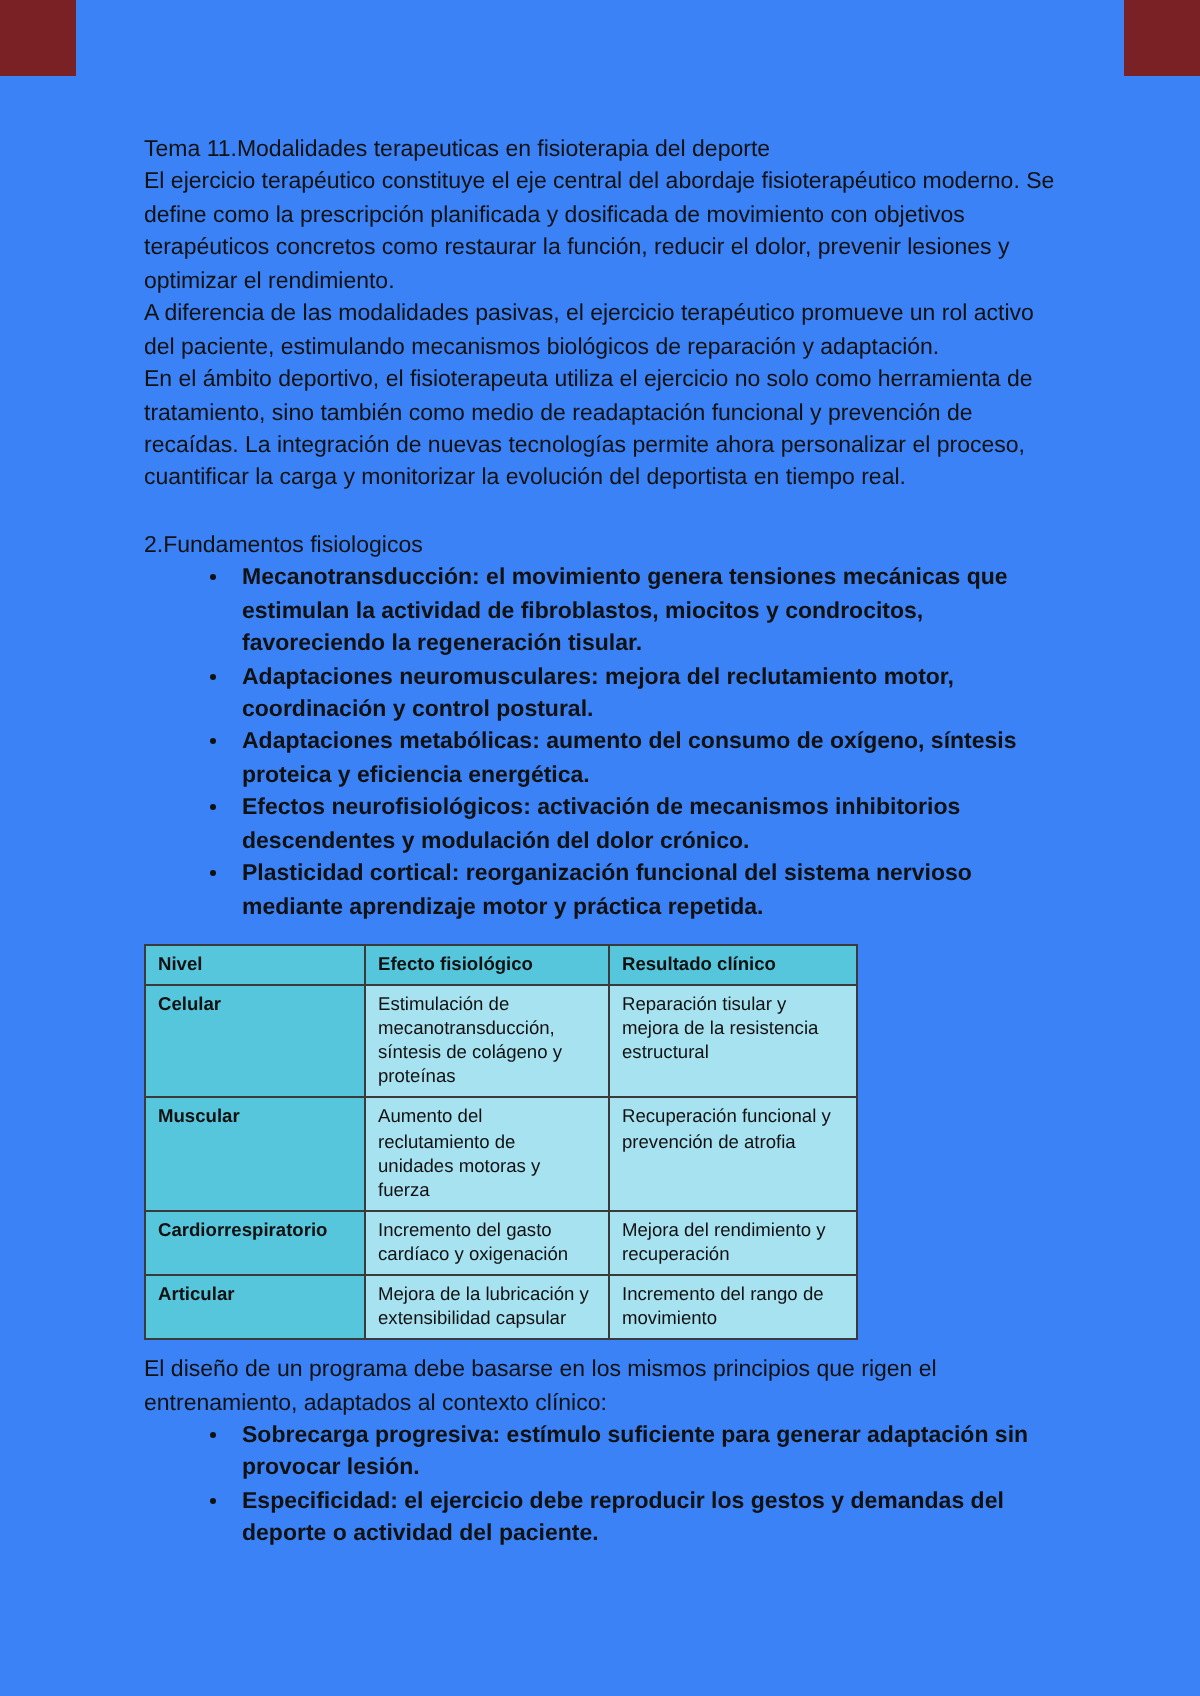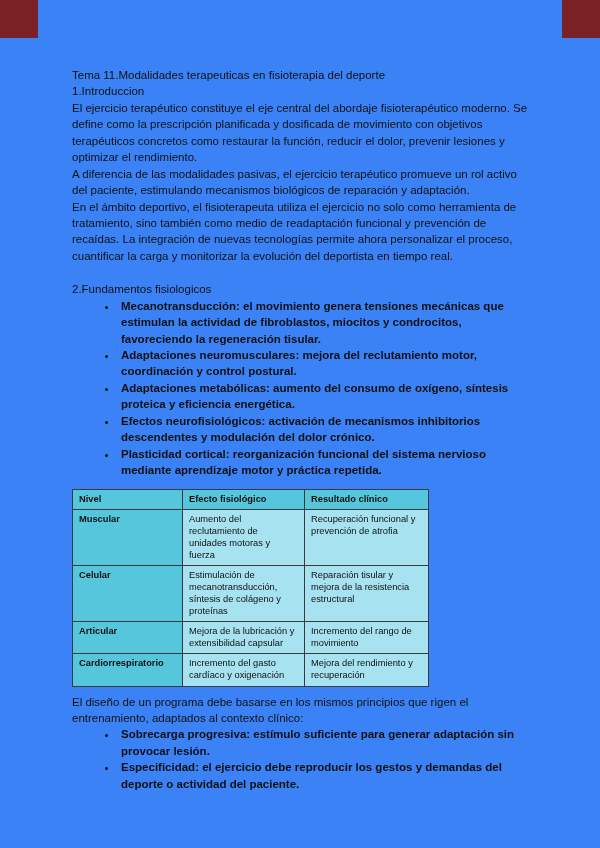--- a/index.html
+++ b/index.html
@@ -69,21 +69,20 @@
 <body>
 
 <div class="page">
   <div class="corner corner-tl"></div>
   <div class="corner corner-tr"></div>
 
   <div class="content">
 
     <p class="line">Tema 11.Modalidades terapeuticas en fisioterapia del deporte</p>
 
-    <p class="line">1.Introduccion</p>
     <p class="para">El ejercicio terapéutico constituye el eje central del abordaje fisioterapéutico moderno. Se define como la prescripción planificada y dosificada de movimiento con objetivos terapéuticos concretos como restaurar la función, reducir el dolor, prevenir lesiones y optimizar el rendimiento.</p>
     <p class="para">A diferencia de las modalidades pasivas, el ejercicio terapéutico promueve un rol activo del paciente, estimulando mecanismos biológicos de reparación y adaptación.</p>
     <p class="para">En el ámbito deportivo, el fisioterapeuta utiliza el ejercicio no solo como herramienta de tratamiento, sino también como medio de readaptación funcional y prevención de recaídas. La integración de nuevas tecnologías permite ahora personalizar el proceso, cuantificar la carga y monitorizar la evolución del deportista en tiempo real.</p>
 
     <div class="section-gap"></div>
 
     <p class="line">2.Fundamentos fisiologicos</p>
 
     <ul class="bullets">
       <li>Mecanotransducción: el movimiento genera tensiones mecánicas que estimulan la actividad de fibroblastos, miocitos y condrocitos, favoreciendo la regeneración tisular.</li>
@@ -101,38 +100,38 @@
       </colgroup>
       <thead>
         <tr>
           <th>Nivel</th>
           <th>Efecto fisiológico</th>
           <th>Resultado clínico</th>
         </tr>
       </thead>
       <tbody>
         <tr>
+          <td class="rowhead">Celular</td>
+          <td class="cell">Estimulación de mecanotransducción, síntesis de colágeno y proteínas</td>
+          <td class="cell">Reparación tisular y mejora de la resistencia estructural</td>
+        </tr>
+        <tr>
           <td class="rowhead">Muscular</td>
           <td class="cell">Aumento del reclutamiento de unidades motoras y fuerza</td>
           <td class="cell">Recuperación funcional y prevención de atrofia</td>
         </tr>
         <tr>
-          <td class="rowhead">Celular</td>
-          <td class="cell">Estimulación de mecanotransducción, síntesis de colágeno y proteínas</td>
-          <td class="cell">Reparación tisular y mejora de la resistencia estructural</td>
+          <td class="rowhead">Cardiorrespiratorio</td>
+          <td class="cell">Incremento del gasto cardíaco y oxigenación</td>
+          <td class="cell">Mejora del rendimiento y recuperación</td>
         </tr>
         <tr>
           <td class="rowhead">Articular</td>
           <td class="cell">Mejora de la lubricación y extensibilidad capsular</td>
           <td class="cell">Incremento del rango de movimiento</td>
-        </tr>
-        <tr>
-          <td class="rowhead">Cardiorrespiratorio</td>
-          <td class="cell">Incremento del gasto cardíaco y oxigenación</td>
-          <td class="cell">Mejora del rendimiento y recuperación</td>
         </tr>
       </tbody>
     </table>
 
     <p class="para">El diseño de un programa debe basarse en los mismos principios que rigen el entrenamiento, adaptados al contexto clínico:</p>
 
     <ul class="bullets">
       <li>Sobrecarga progresiva: estímulo suficiente para generar adaptación sin provocar lesión.</li>
       <li>Especificidad: el ejercicio debe reproducir los gestos y demandas del deporte o actividad del paciente.</li>
 

